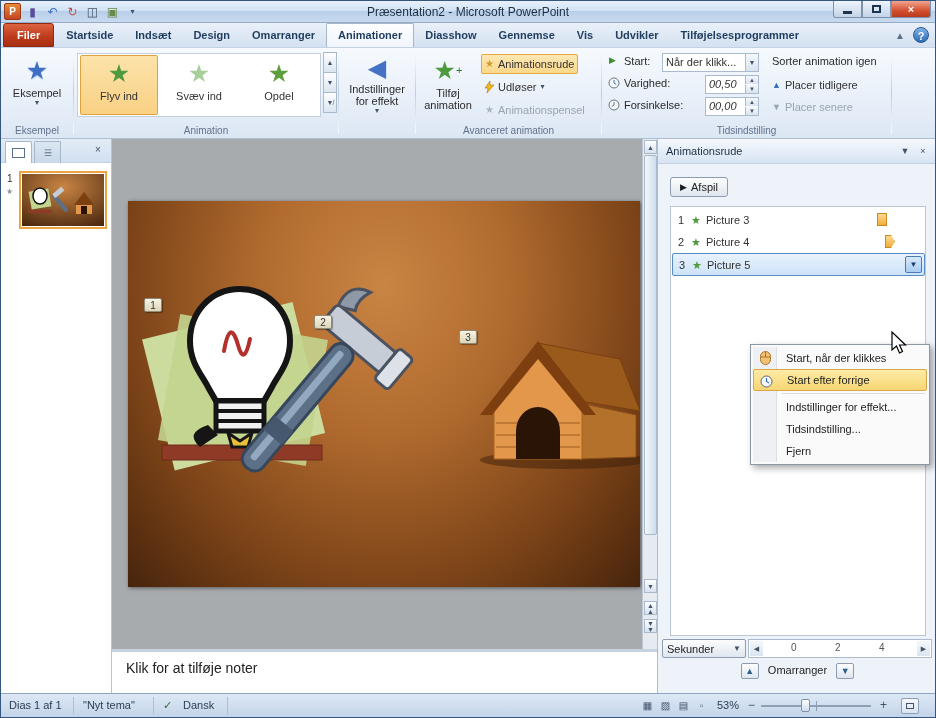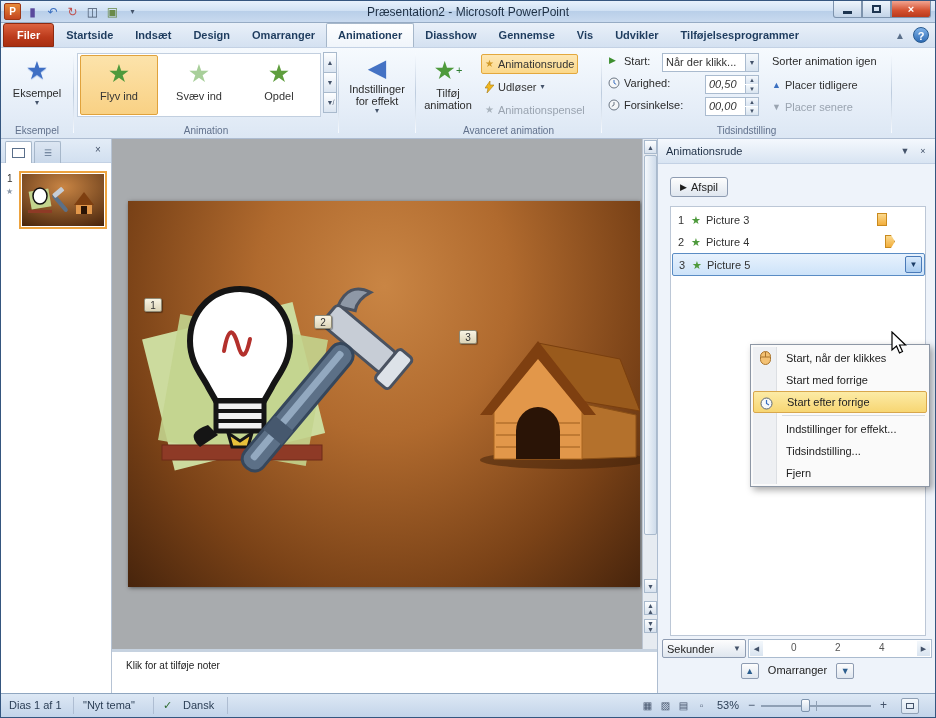--- a/index.html
+++ b/index.html
@@ -77,21 +77,21 @@
   .workspace { position:absolute; left:111px; top:138px; width:530px; height:554px; background:#a8abae; }
   .slide { position:absolute; left:16px; top:62px; width:512px; height:386px;
     background:radial-gradient(ellipse at 50% 22%, #c98544 0%, #b06a2e 35%, #7a4217 72%, #47240c 100%);
     box-shadow:1px 1px 4px rgba(0,0,0,.5); }
   .anim-badge { position:absolute; width:18px; height:14px; background:linear-gradient(#f8f4e4,#ddd5b8); border:1px solid #8f8a76;
     border-radius:2px; font-size:10px; text-align:center; line-height:13px; color:#333; box-shadow:1px 1px 1px rgba(0,0,0,.35); }
   .vscroll { position:absolute; left:641px; top:138px; width:15px; height:510px; background:#e6ebf1; border-left:1px solid #bcc5d1; }
   .scrbtn { position:absolute; left:1px; width:13px; height:14px; background:linear-gradient(#fdfeff,#d8e2ee); border:1px solid #a9bacd;
     font-size:7px; color:#44536a; text-align:center; line-height:13px; }
   .scrthumb { position:absolute; left:1px; top:16px; width:13px; height:380px; background:linear-gradient(90deg,#f4f8fc,#cfdceb); border:1px solid #a9bacd; border-radius:2px; }
-  .notes { position:absolute; left:111px; top:648px; width:545px; height:44px; background:#fff; border-top:3px solid #c6d2e0; padding:8px 0 0 14px; font-size:10px; color:#222; }
+  .notes { position:absolute; left:111px; top:648px; width:545px; height:44px; background:#fff; border-top:3px solid #c6d2e0; padding:8px 0 0 14px; font-size:14px; color:#222; }
 
   
   .animpane { position:absolute; left:656px; top:138px; width:280px; height:554px; background:#eef3fa; border-left:1px solid #aebdd0; }
   .ap-header { position:absolute; left:0; top:0; width:279px; height:25px; background:linear-gradient(#f4f8fd,#d8e4f2);
     border-bottom:1px solid #c3d1e4; line-height:24px; padding-left:8px; color:#1e2f45; }
   .ap-hbtn { position:absolute; top:5px; width:16px; height:15px; text-align:center; font-size:9px; color:#44536a; line-height:15px; }
   .playbtn { position:absolute; left:12px; top:38px; width:58px; height:20px; border:1px solid #8e9cb2; border-radius:3px;
     background:linear-gradient(#fdfdfd,#dfe6ef); display:flex; align-items:center; justify-content:center; gap:4px; color:#222; }
   .ap-list { position:absolute; left:12px; top:67px; width:256px; height:430px; background:#fff; border:1px solid #bcc7d6; }
   .ap-row { position:absolute; left:1px; width:252px; height:22px; line-height:22px; display:flex; align-items:center; gap:5px; padding-left:6px; }
@@ -417,23 +417,20 @@
         <div class="mi">
           <span class="mico">
             <svg width="11" height="14" viewBox="0 0 11 14">
                 <rect x="0.5" y="0.5" width="10" height="13" rx="5" fill="#f3c173" stroke="#a9742c"></rect>
                 <line x1="5.5" y1="1" x2="5.5" y2="6" stroke="#a9742c"></line>
                 <line x1="1" y1="6" x2="10" y2="6" stroke="#a9742c"></line>
               </svg>
           </span>
           <span>Start, når der klikkes</span>
         </div>
-        <div class="mi">
-          <span>Start med forrige</span>
-        </div>
         <div class="mi hl">
           <span class="mico">
             <svg width="13" height="13" viewBox="0 0 13 13">
                 <circle cx="6.5" cy="6.5" r="5.5" fill="#f7f9fb" stroke="#5a6672"></circle>
                 <path d="M6.5 3 v3.5 l2.5 1.5" stroke="#3a6fc0" fill="none" stroke-width="1.2"></path>
               </svg>
           </span>
           <span>Start efter forrige</span>
         </div>
         <div class="msep"></div>

